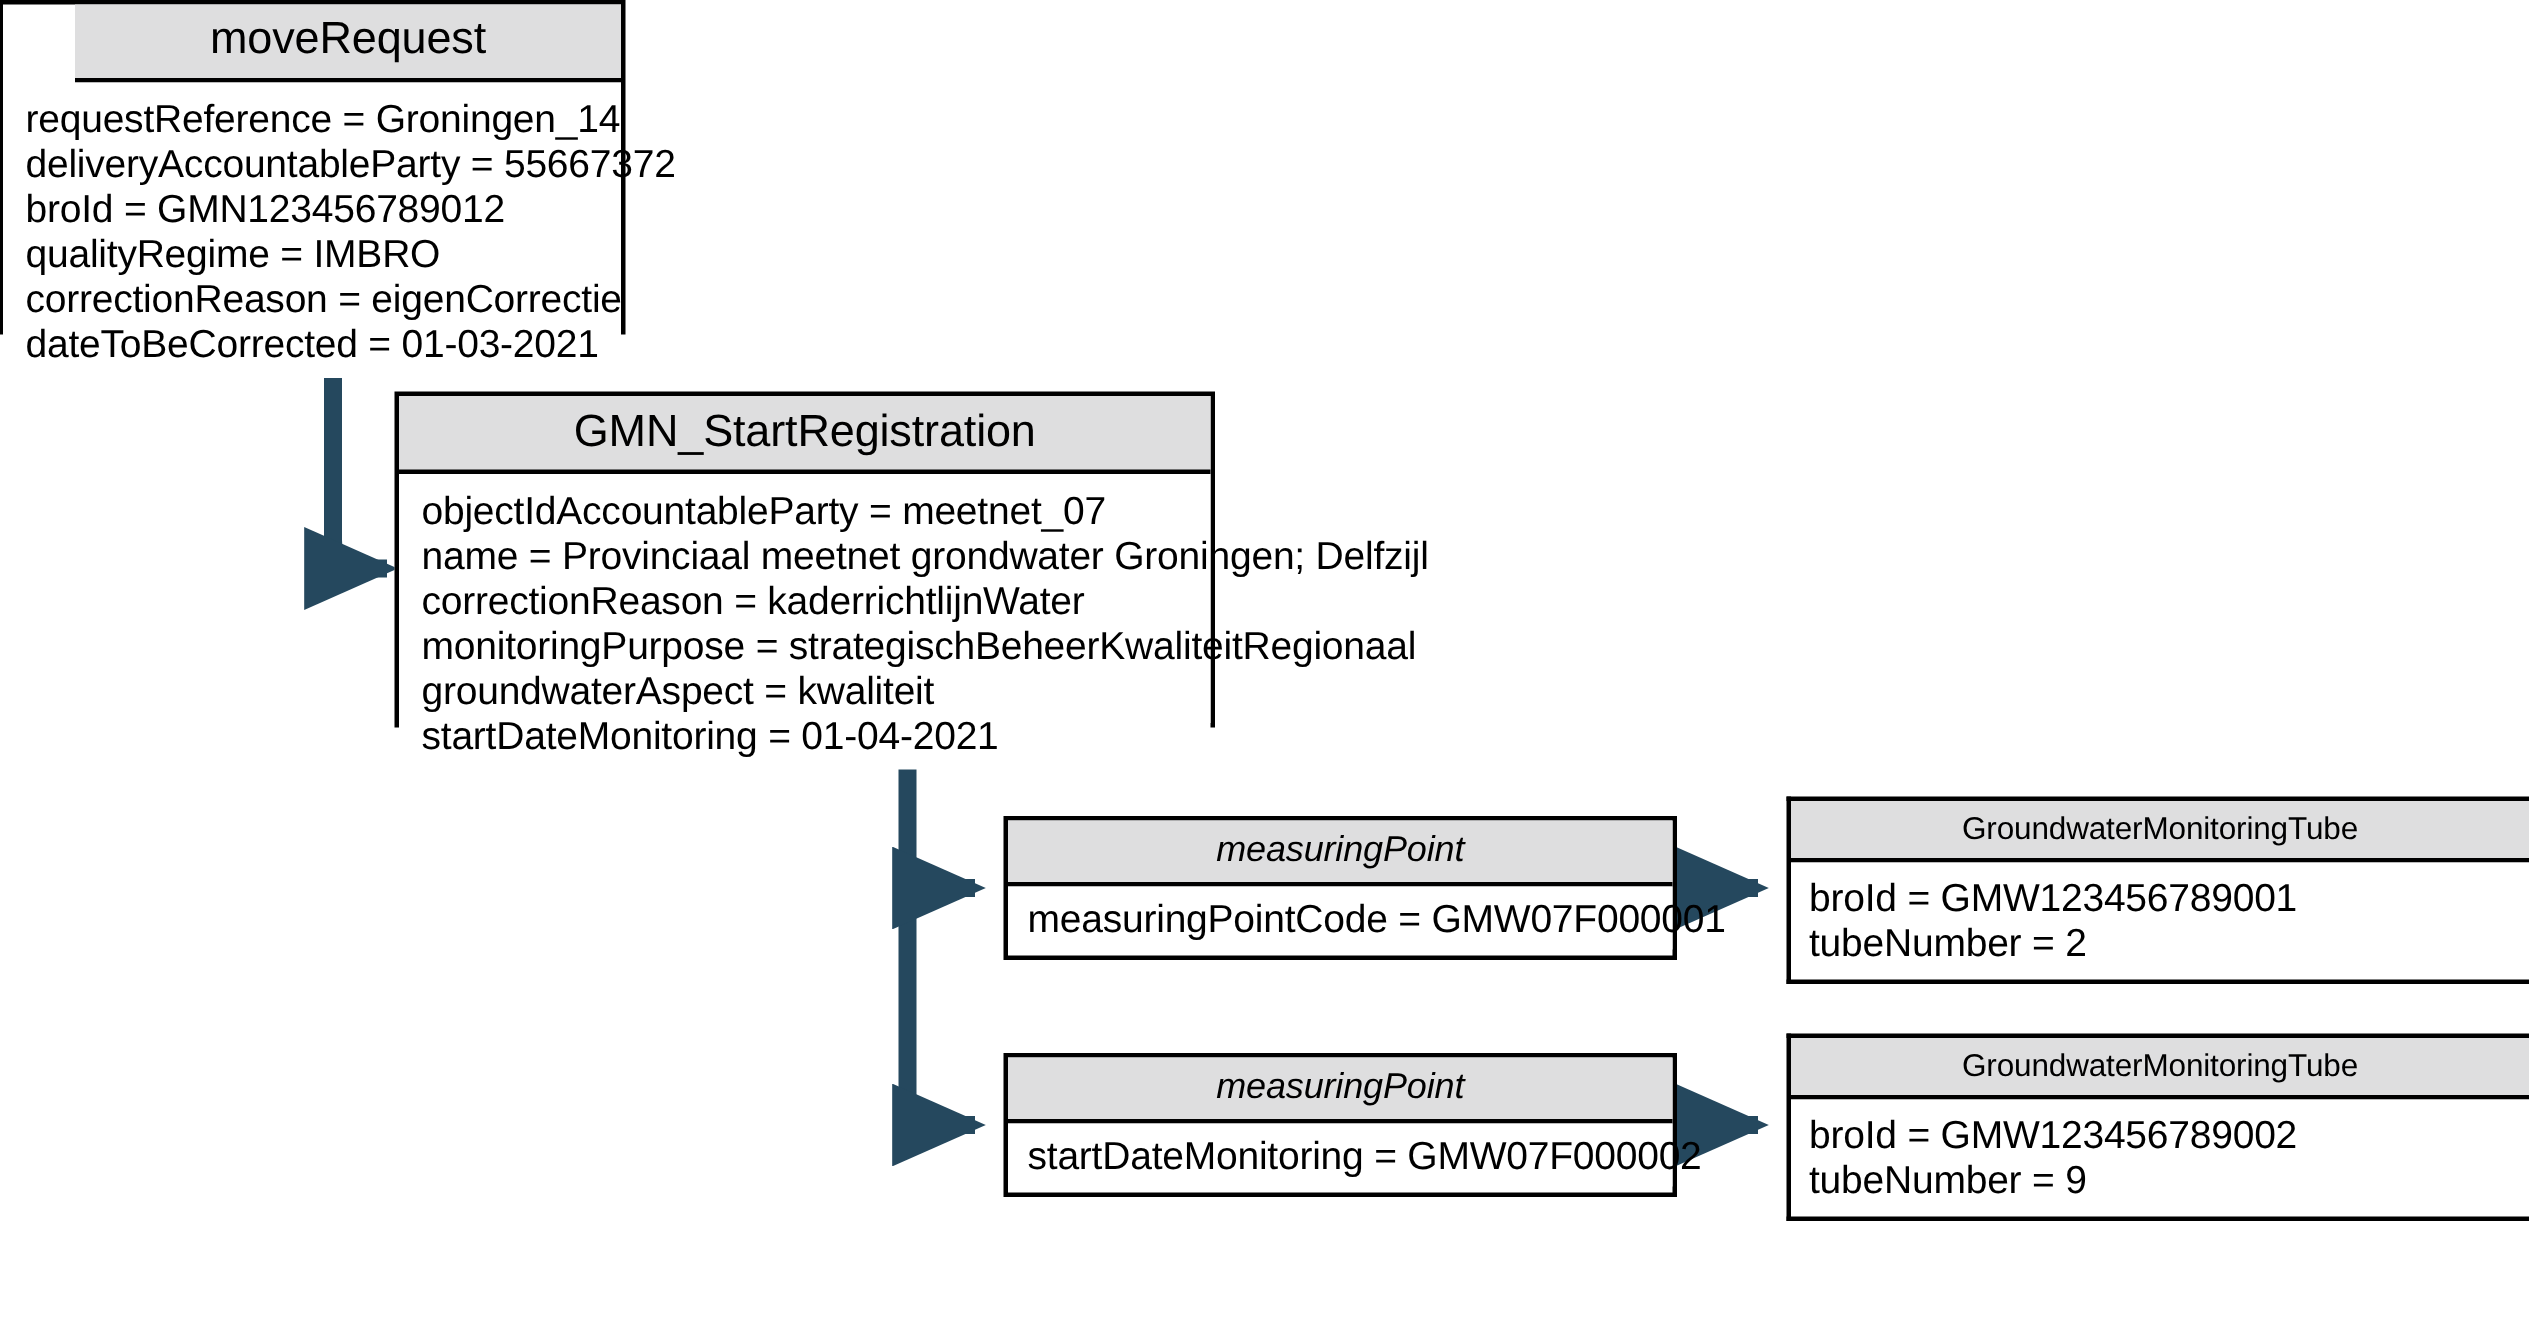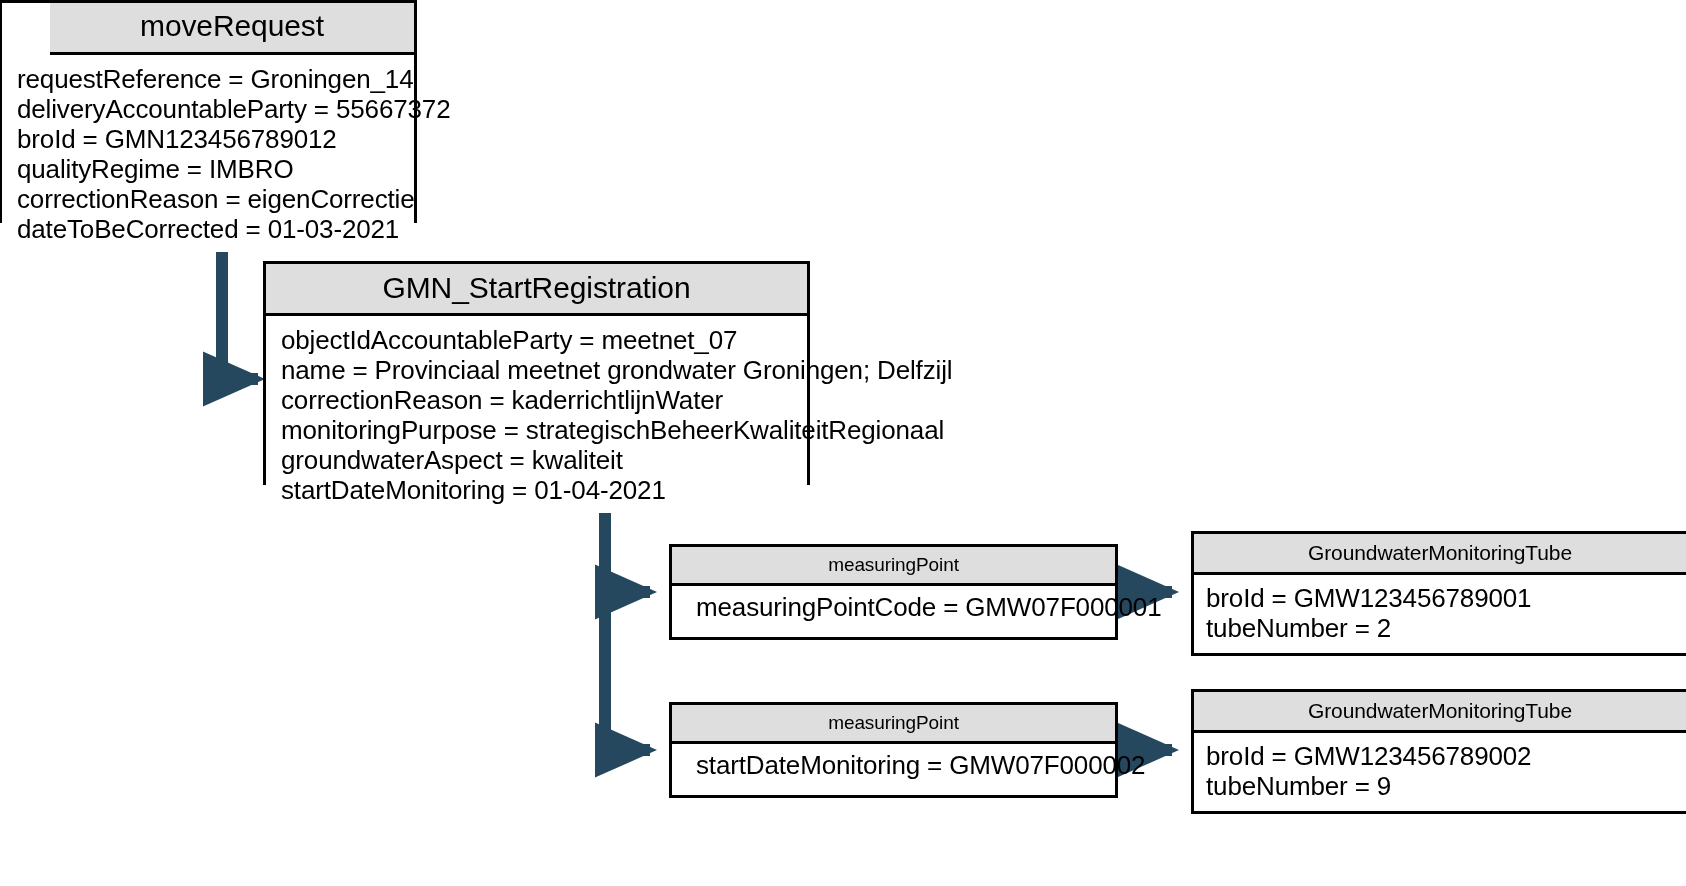--- a/index.html
+++ b/index.html
@@ -54,22 +54,22 @@
   
   #box-moverequest      { left: 0px;    top: 0px;   width: 417px;  height: 223px; border-left-width: 2px; }
   #box-moverequest .uml-title { font-size: 30px; padding-top: 8px; padding-bottom: 11px; margin-left: 48px; }
   #box-moverequest .uml-body  { padding-top: 9px; }
 
   #box-startreg         { left: 263px;  top: 261px; width: 547px;  height: 224px; }
   #box-startreg .uml-title { font-size: 30px; padding-top: 9px; padding-bottom: 10px; }
 
   #box-mp1              { left: 669px;  top: 544px; width: 449px;  height: 96px; }
   #box-mp2              { left: 669px;  top: 702px; width: 449px;  height: 96px; }
-  .mp-box .uml-title    { font-size: 19px; padding: 8px 6px 9px 6px; }
-  .mp-box .uml-body     { padding: 6px 10px 6px 24px; }
+  .mp-box .uml-title    { font-size: 24px; padding: 8px 6px 9px 6px; font-style: italic; }
+  .mp-box .uml-body     { padding: 6px 10px 6px 13px; }
 
   #box-tube1            { left: 1191px; top: 531px; width: 495px;  height: 125px; border-right-width: 0; }
   #box-tube2            { left: 1191px; top: 689px; width: 495px;  height: 125px; border-right-width: 0; }
   .tube-box .uml-title  { font-size: 21px; padding: 8px 6px 9px 6px; }
   .tube-box .uml-body   { padding: 8px 10px 6px 12px; }
 
   
   #connectors {
     position: absolute;
     left: 0;

